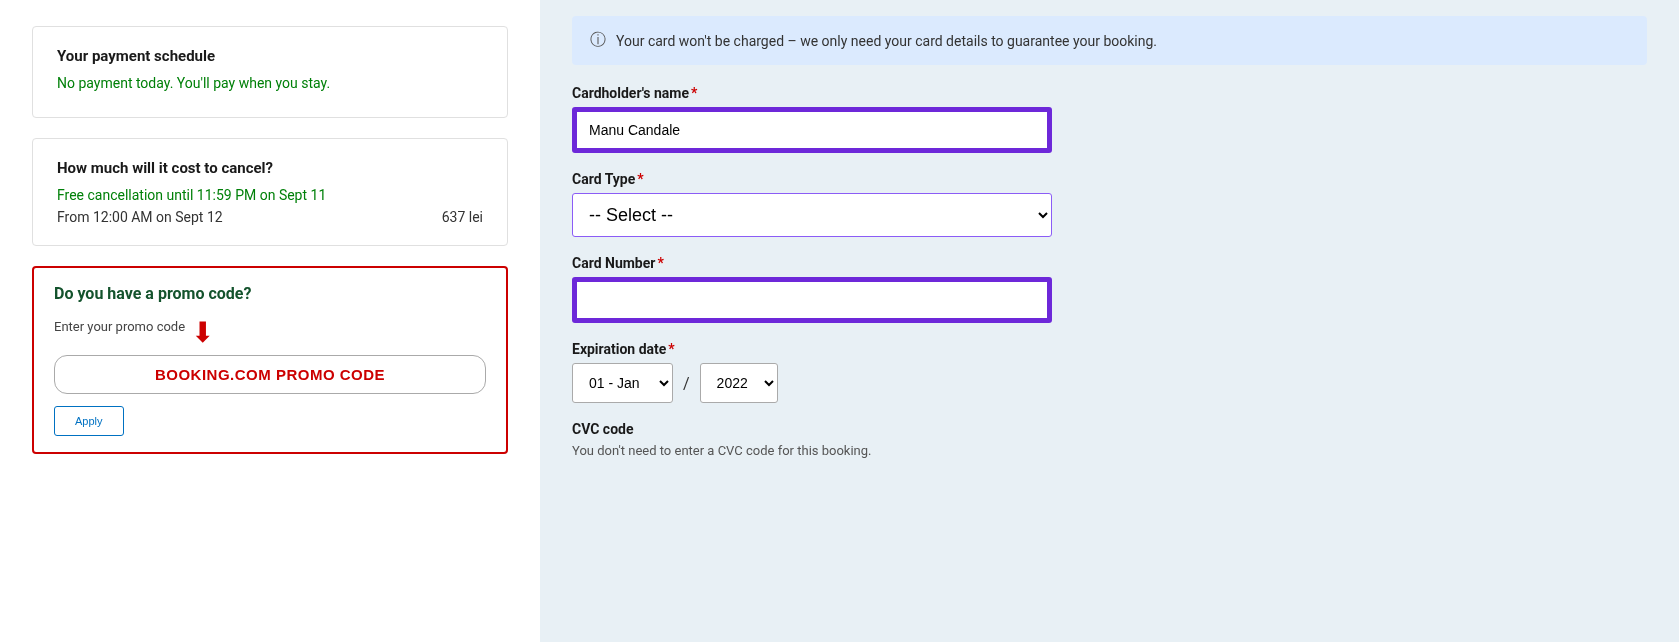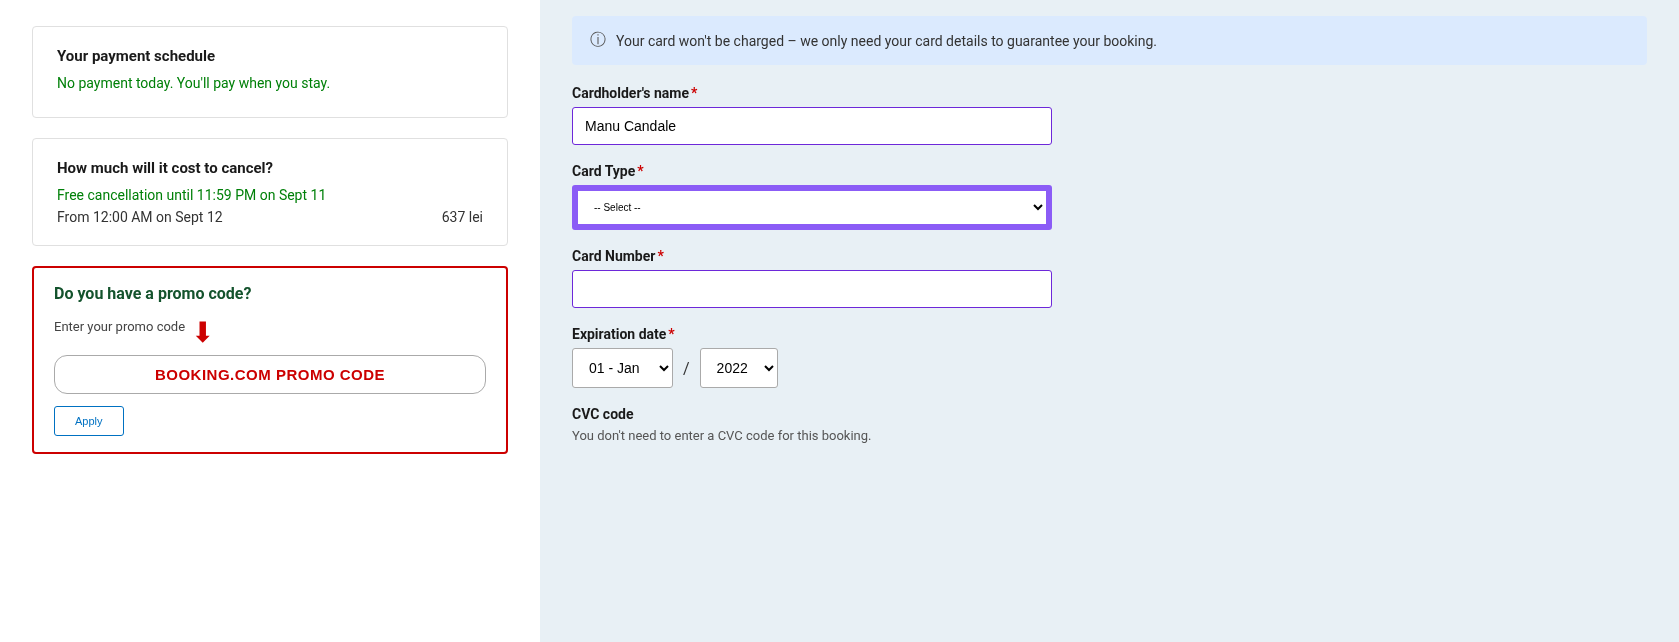--- a/index.html
+++ b/index.html
@@ -125,33 +125,33 @@
       margin-bottom: 6px;
       display: block;
     }
     .required-star {
       color: #cc0000;
       margin-left: 2px;
     }
     .form-input {
       width: 100%;
       max-width: 480px;
-      border: 1px solid #6d28d9;
+      border: 5px solid #6d28d9;
       border-radius: 3px;
       padding: 10px 12px;
       font-size: 14px;
       background: #fff;
     }
     .form-select {
       width: 100%;
       max-width: 480px;
-      border: 6px solid #8b5cf6;
-      border-radius: 3px;
-      padding: 10px 12px;
-      font-size: 10px;
+      border: 1px solid #8b5cf6;
+      border-radius: 3px;
+      padding: 10px 12px;
+      font-size: 18px;
       background: #fff;
       cursor: pointer;
       appearance: auto;
     }
     .expiry-row {
       display: flex;
       align-items: center;
       gap: 10px;
     }
     .expiry-select {

